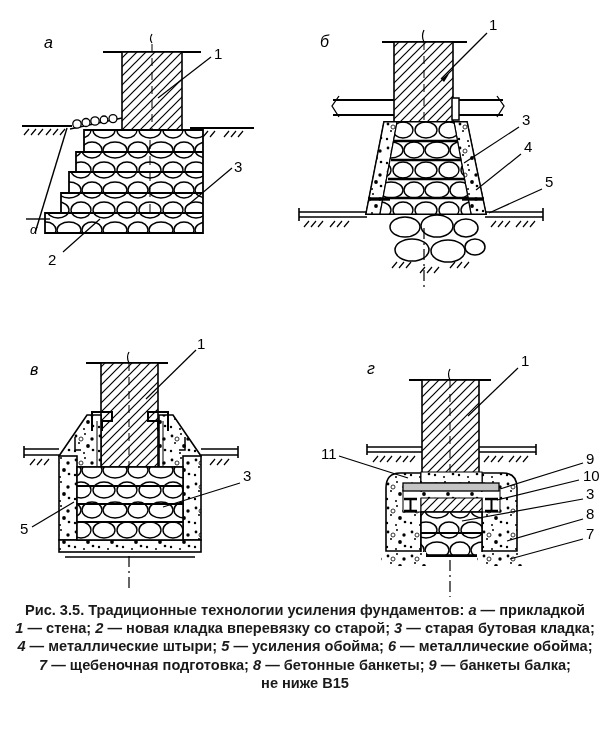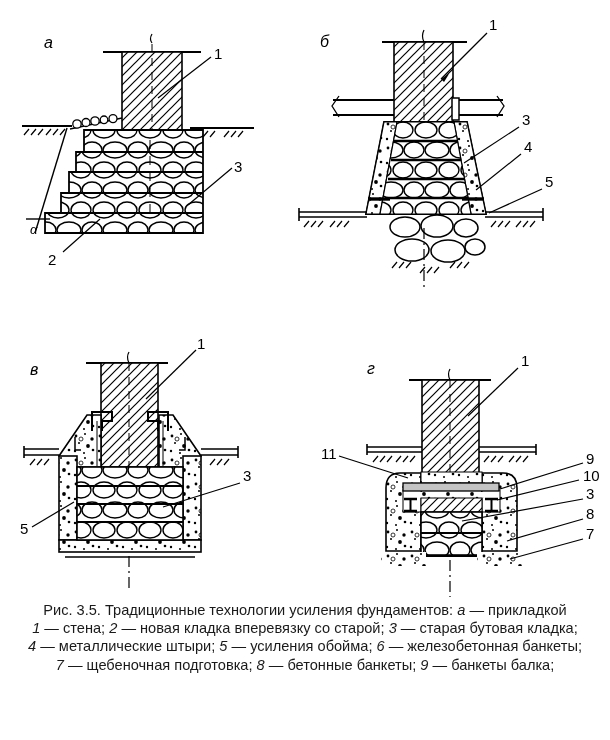--- a/index.html
+++ b/index.html
@@ -5,21 +5,21 @@
   html,body{margin:0;padding:0;background:#fff;}
   body{width:610px;height:740px;font-family:"Liberation Sans",sans-serif;color:#111;}
   .figure-wrap{position:relative;width:610px;height:740px;background:#fff;overflow:hidden;}
   svg{display:block;}
   svg text{font-family:"Liberation Sans",sans-serif;fill:#000;}
   .panel-letter{font-size:16px;font-style:italic;}
   .callout-num{font-size:15px;}
   .alpha{font-size:13px;font-style:italic;}
   .caption{position:absolute;left:0;top:601px;width:610px;text-align:center;
            font-size:14.6px;line-height:18.2px;color:#1a1a1a;}
-  .cap-line{white-space:pre;}
+  .cap-line{white-space:pre;font-weight:bold;}
   .it{font-style:italic;}
 </style>
 </head>
 <body>
 
 <div class="figure-wrap">
 
 <svg width="610" height="600" viewBox="0 0 610 600">
   <defs>
     <pattern id="hatch" width="9" height="9" patternUnits="userSpaceOnUse">
@@ -306,17 +306,18 @@
       <text class="callout-num" x="586" y="519">8</text>
       <line x1="583" y1="539" x2="510" y2="559" stroke="#000" stroke-width="1.2"></line>
       <text class="callout-num" x="586" y="539">7</text>
     </g>
   </g>
 </svg>
 
 <div class="caption">
   <div class="cap-line"><span>Рис. 3.5. Традиционные технологии усиления фундаментов: </span><span class="it">а</span><span> — прикладкой</span></div>
   <div class="cap-line"><span class="it">1</span><span> — стена; </span><span class="it">2</span><span> — новая кладка вперевязку со старой; </span><span class="it">3</span><span> — старая бутовая кладка;</span></div>
-  <div class="cap-line"><span class="it">4</span><span> — металлические штыри; </span><span class="it">5</span><span> — усиления обойма; </span><span class="it">6</span><span> — железобетонная банкеты;</span></div>
+  <div class="cap-line"><span class="it">4</span><span> — металлические штыри; </span><span class="it">5</span><span> — усиления обойма; </span><span class="it">6</span><span> — металлические обойма;</span></div>
   <div class="cap-line"><span class="it">7</span><span> — щебеночная подготовка; </span><span class="it">8</span><span> — бетонные банкеты; </span><span class="it">9</span><span> — банкеты балка;</span></div>
+  <div class="cap-line"><span>не ниже В15</span></div>
 </div>
 
 </div>
 
 </body></html>

